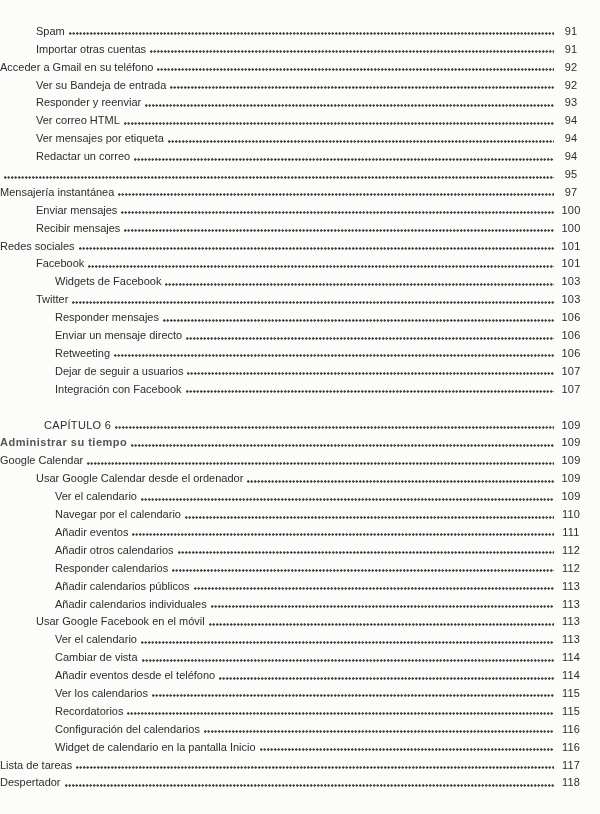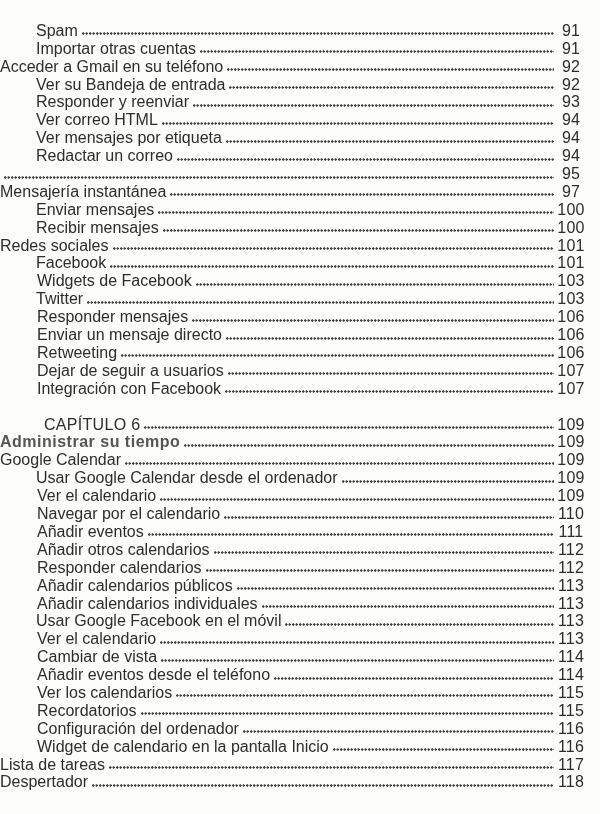--- a/index.html
+++ b/index.html
@@ -19,30 +19,30 @@
   }
   .page {
     width: 600px;
     height: 814px;
     padding: 20px 15px 0 0;
   }
   .toc-row {
     display: flex;
     align-items: flex-end;
     height: 17.9px;
-    font-size: 16px;
+    font-size: 11px;
     line-height: 14px;
   }
   .toc-row .label {
     white-space: nowrap;
     flex: 0 0 auto;
   }
   .lvl0 { padding-left: 0; }
   .lvl1 { padding-left: 36px; }
-  .lvl2 { padding-left: 37px; }
+  .lvl2 { padding-left: 55px; }
   .chapter-number .label {
     letter-spacing: 0.3px;
     margin-left: 44px;
   }
   .chapter-title .label {
     font-weight: bold;
     color: var(--chapter-title);
     letter-spacing: 0.5px;
   }
   .dots {
@@ -255,21 +255,21 @@
         <span class="label">Ver los calendarios</span>
         <span class="dots"></span>
         <span class="pagenum">115</span>
       </div>
       <div class="toc-row lvl2">
         <span class="label">Recordatorios</span>
         <span class="dots"></span>
         <span class="pagenum">115</span>
       </div>
       <div class="toc-row lvl2">
-        <span class="label">Configuración del ordenador</span>
+        <span class="label">Configuración del calendarios</span>
         <span class="dots"></span>
         <span class="pagenum">116</span>
       </div>
       <div class="toc-row lvl2">
         <span class="label">Widget de calendario en la pantalla Inicio</span>
         <span class="dots"></span>
         <span class="pagenum">116</span>
       </div>
       <div class="toc-row lvl0">
         <span class="label">Lista de tareas</span>

